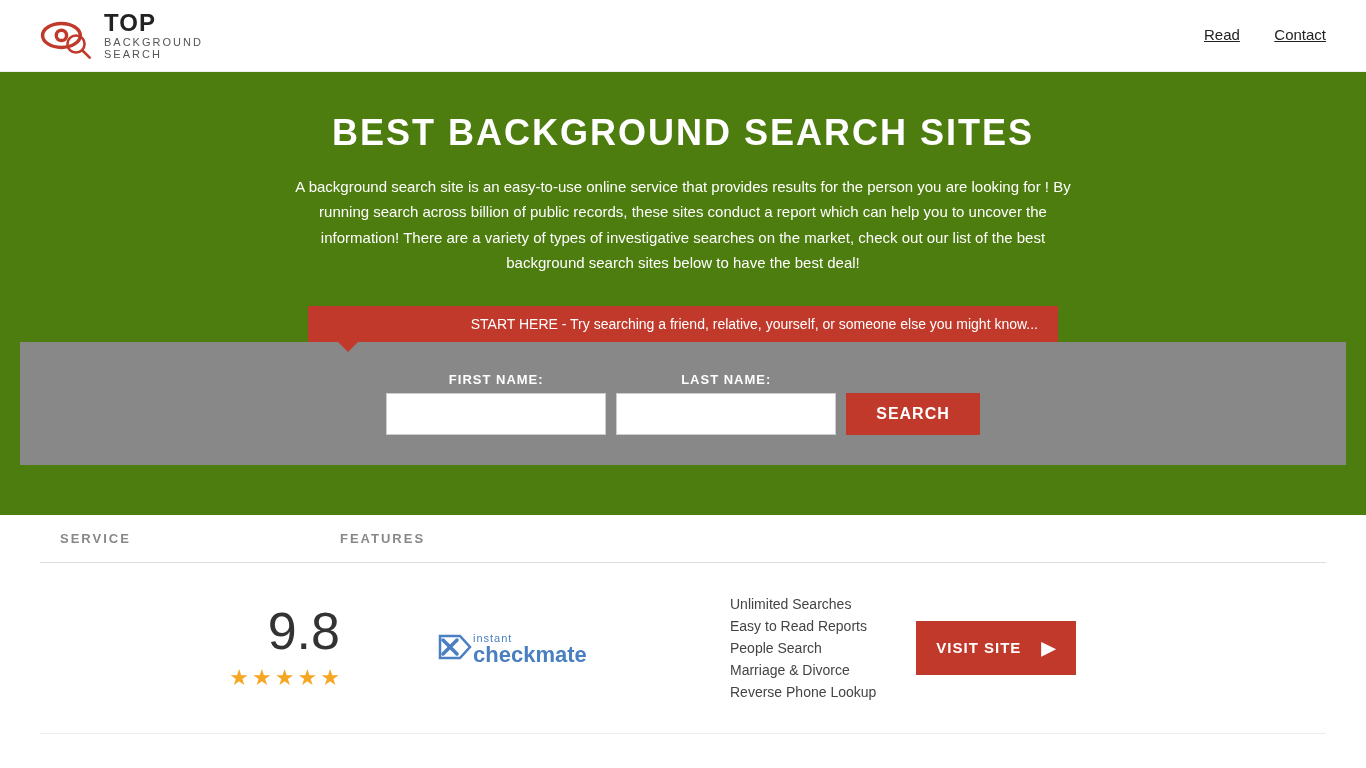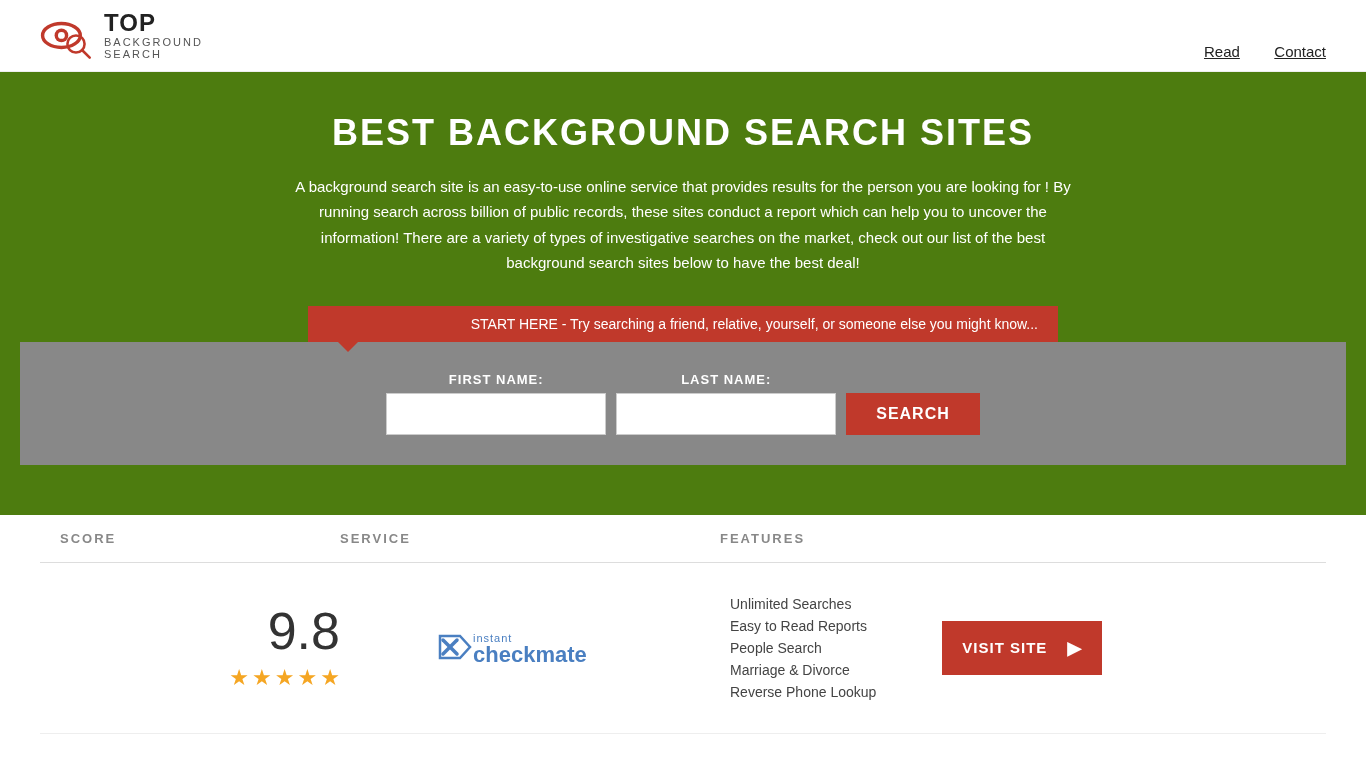--- a/index.html
+++ b/index.html
@@ -1,21 +1,21 @@
 <!DOCTYPE html>
 <html><head>
   <meta charset="utf-8">
   <style>
     * { box-sizing: border-box; margin: 0; padding: 0; }
     body { font-family: Arial, sans-serif; background: #fff; color: #333; }
 
     
     .header {
       display: flex;
-      align-items: flex-end;
+      align-items: center;
       justify-content: space-between;
       padding: 10px 40px;
       background: #fff;
       border-bottom: 1px solid #eee;
     }
     .logo-area {
       display: flex;
       align-items: center;
     }
     .logo-text {
@@ -204,21 +204,20 @@
       background: #c0392b;
       color: #fff;
       border: none;
       padding: 16px 20px;
       font-size: 15px;
       font-weight: bold;
       cursor: pointer;
       min-width: 160px;
       letter-spacing: 1px;
       text-decoration: none;
-      margin-left: 36px;
     }
     .visit-btn .arrow {
       font-size: 18px;
       margin-left: 10px;
     }
     .action-cell {
       display: flex;
       justify-content: flex-end;
       padding-right: 10px;
     }
@@ -273,21 +272,20 @@
         <label>LAST NAME:</label>
         <input type="text" style="">
       </div>
       <button class="search-btn">SEARCH</button>
     </div>
   </div>
 </section>
 
 <div class="results-area">
   <div class="table-header">
-    <div class="table-header-cell">SCORE</div>
     <div class="table-header-cell">SERVICE</div>
     <div class="table-header-cell">FEATURES</div>
   </div>
 
   <div class="result-row">
     <div class="score-cell">
       <span class="score-number">9.8</span>
       <div class="stars">
         <span>★</span>
         <span>★</span>
@@ -306,21 +304,21 @@
             <line x1="8" y1="34" x2="22" y2="20" stroke="#4a7fc1" stroke-width="3.5" stroke-linecap="round"></line>
             <path d="M5,16 L25,16 L35,27 L25,38 L5,38 Z" fill="none" stroke="#4a7fc1" stroke-width="2.5"></path>
           </g>
 
           <text x="38" y="22" font-size="11" fill="#4a7fc1" font-family="Arial" letter-spacing="1">instant</text>
 
           <text x="38" y="42" font-size="22" fill="#4a7fc1" font-family="Arial" font-weight="bold">checkmate</text>
         </svg>
       </div>
     </div>
-    <div style="display:flex; align-items:center; gap:30px;">
+    <div style="display:flex; align-items:center; gap:40px;">
       <div class="features-cell">
         <ul>
           <li>Unlimited Searches</li>
           <li>Easy to Read Reports</li>
           <li>People Search</li>
           <li>Marriage &amp; Divorce</li>
           <li>Reverse Phone Lookup</li>
         </ul>
       </div>
       <div class="action-cell">

